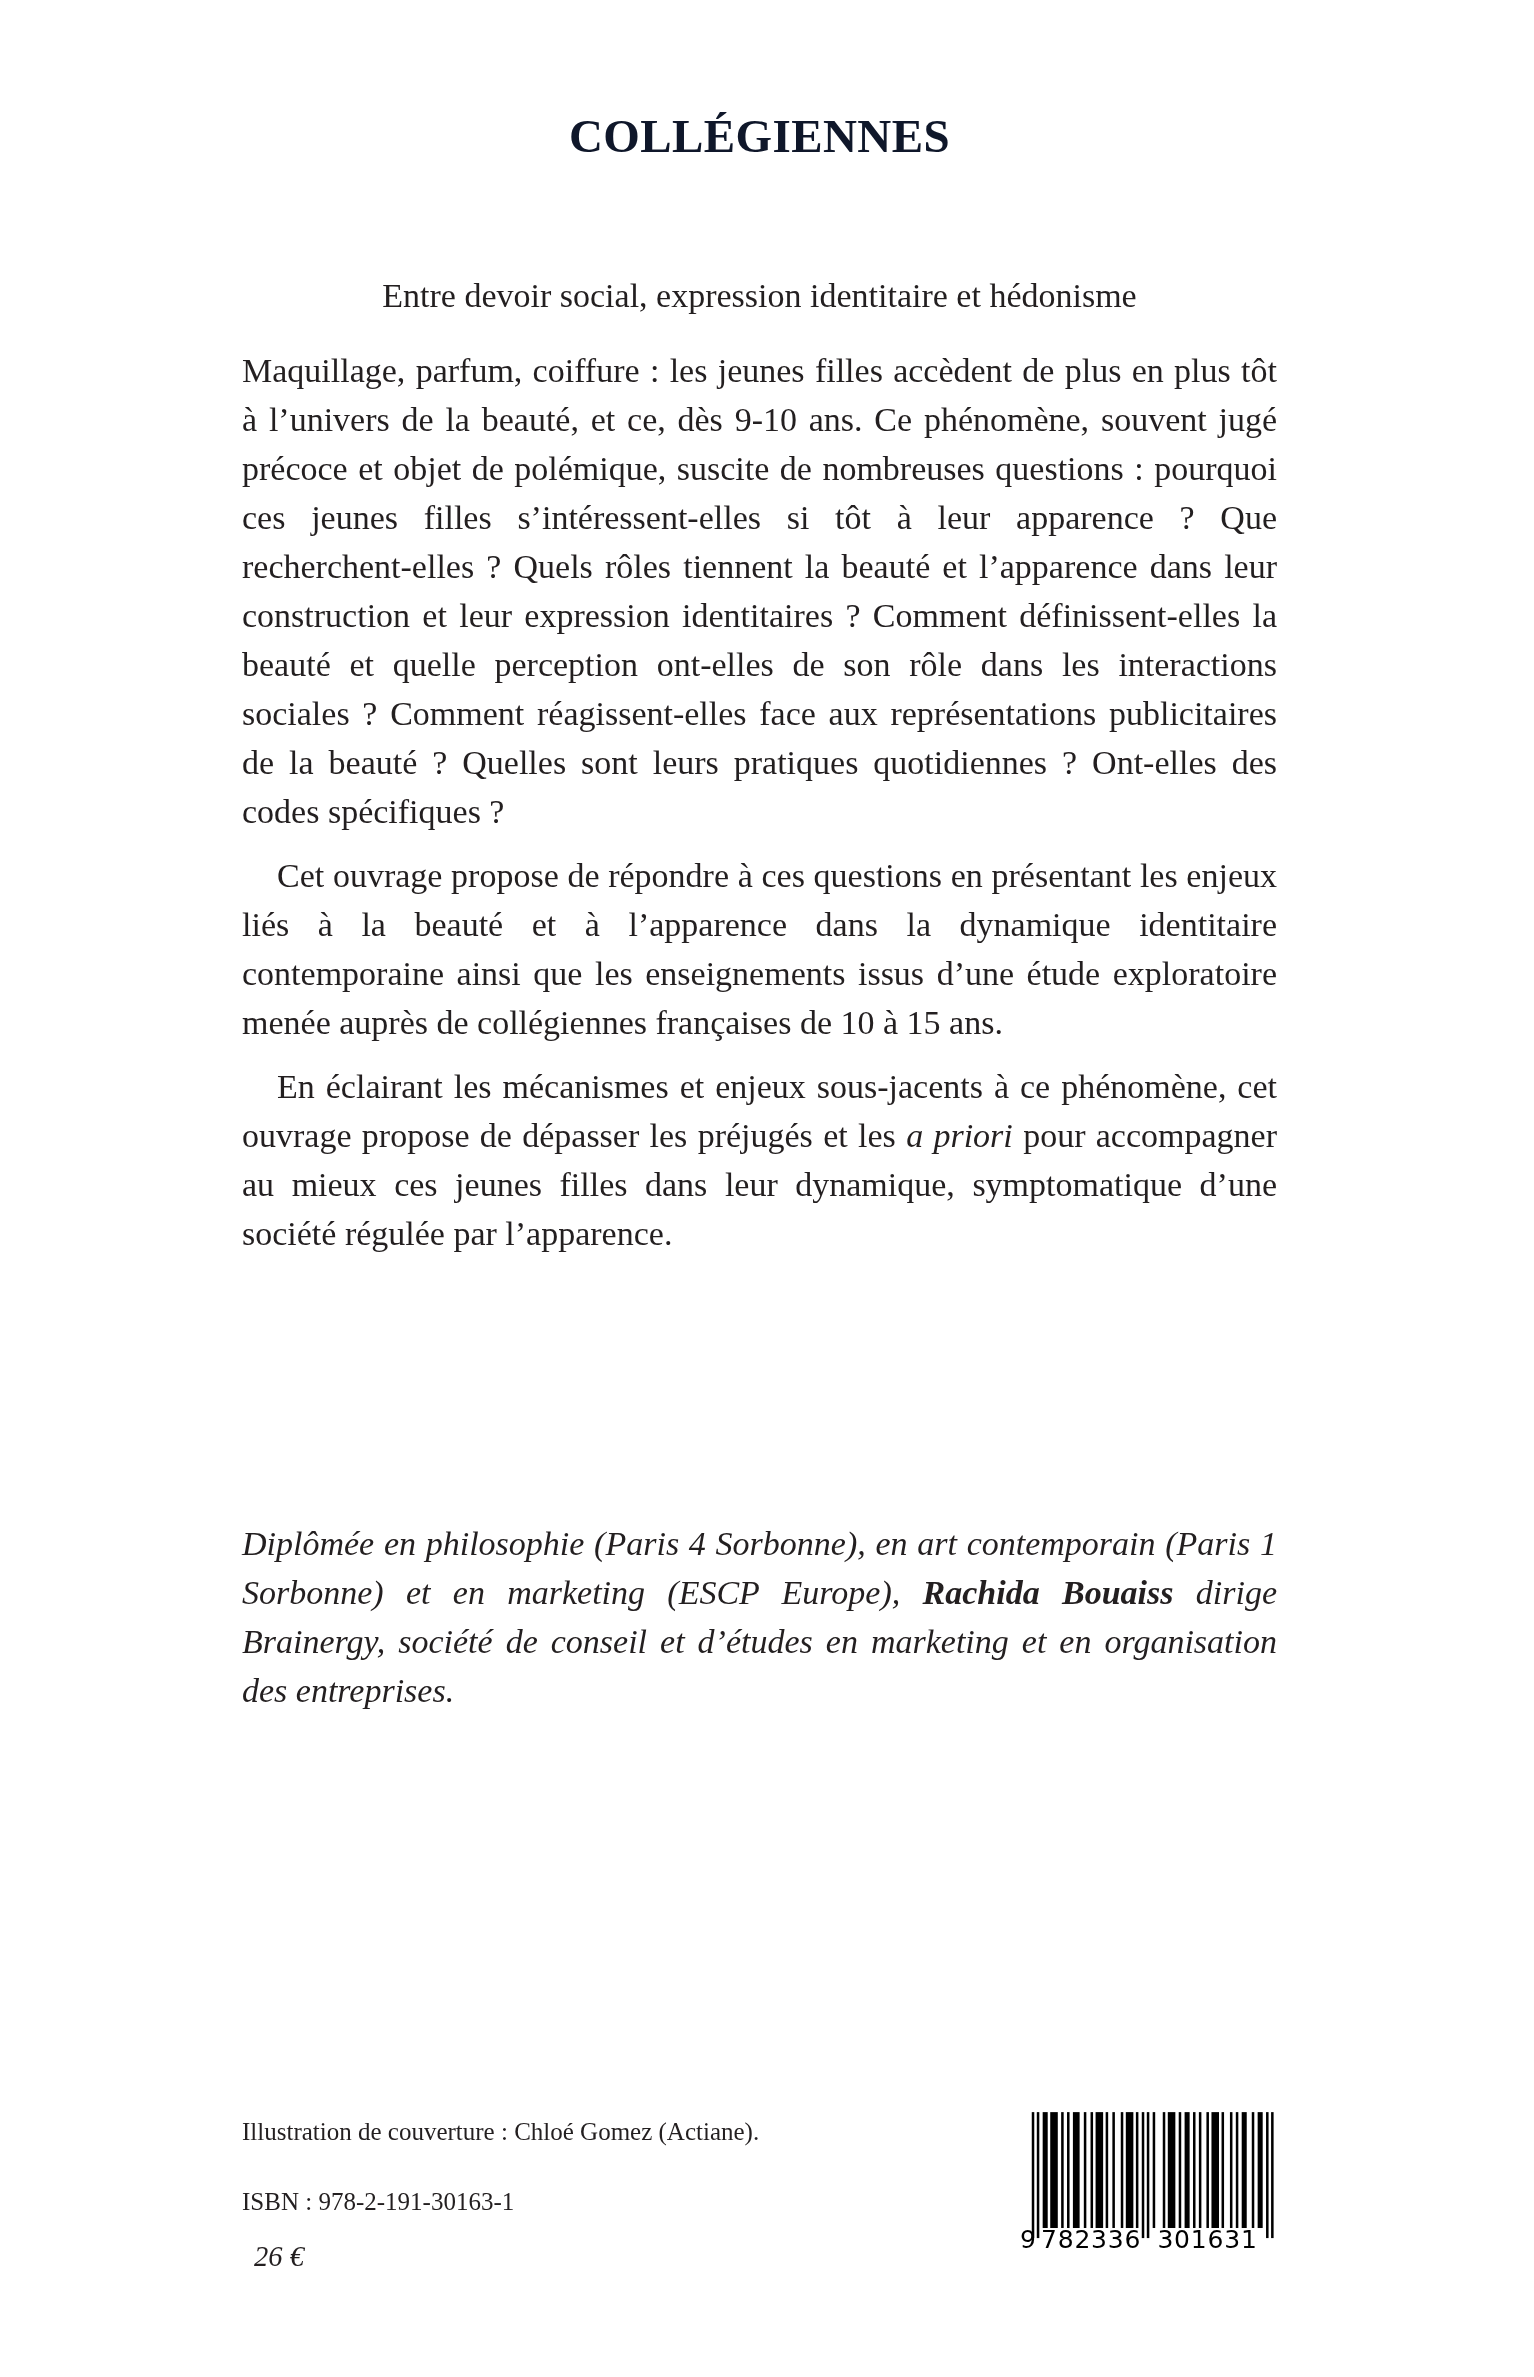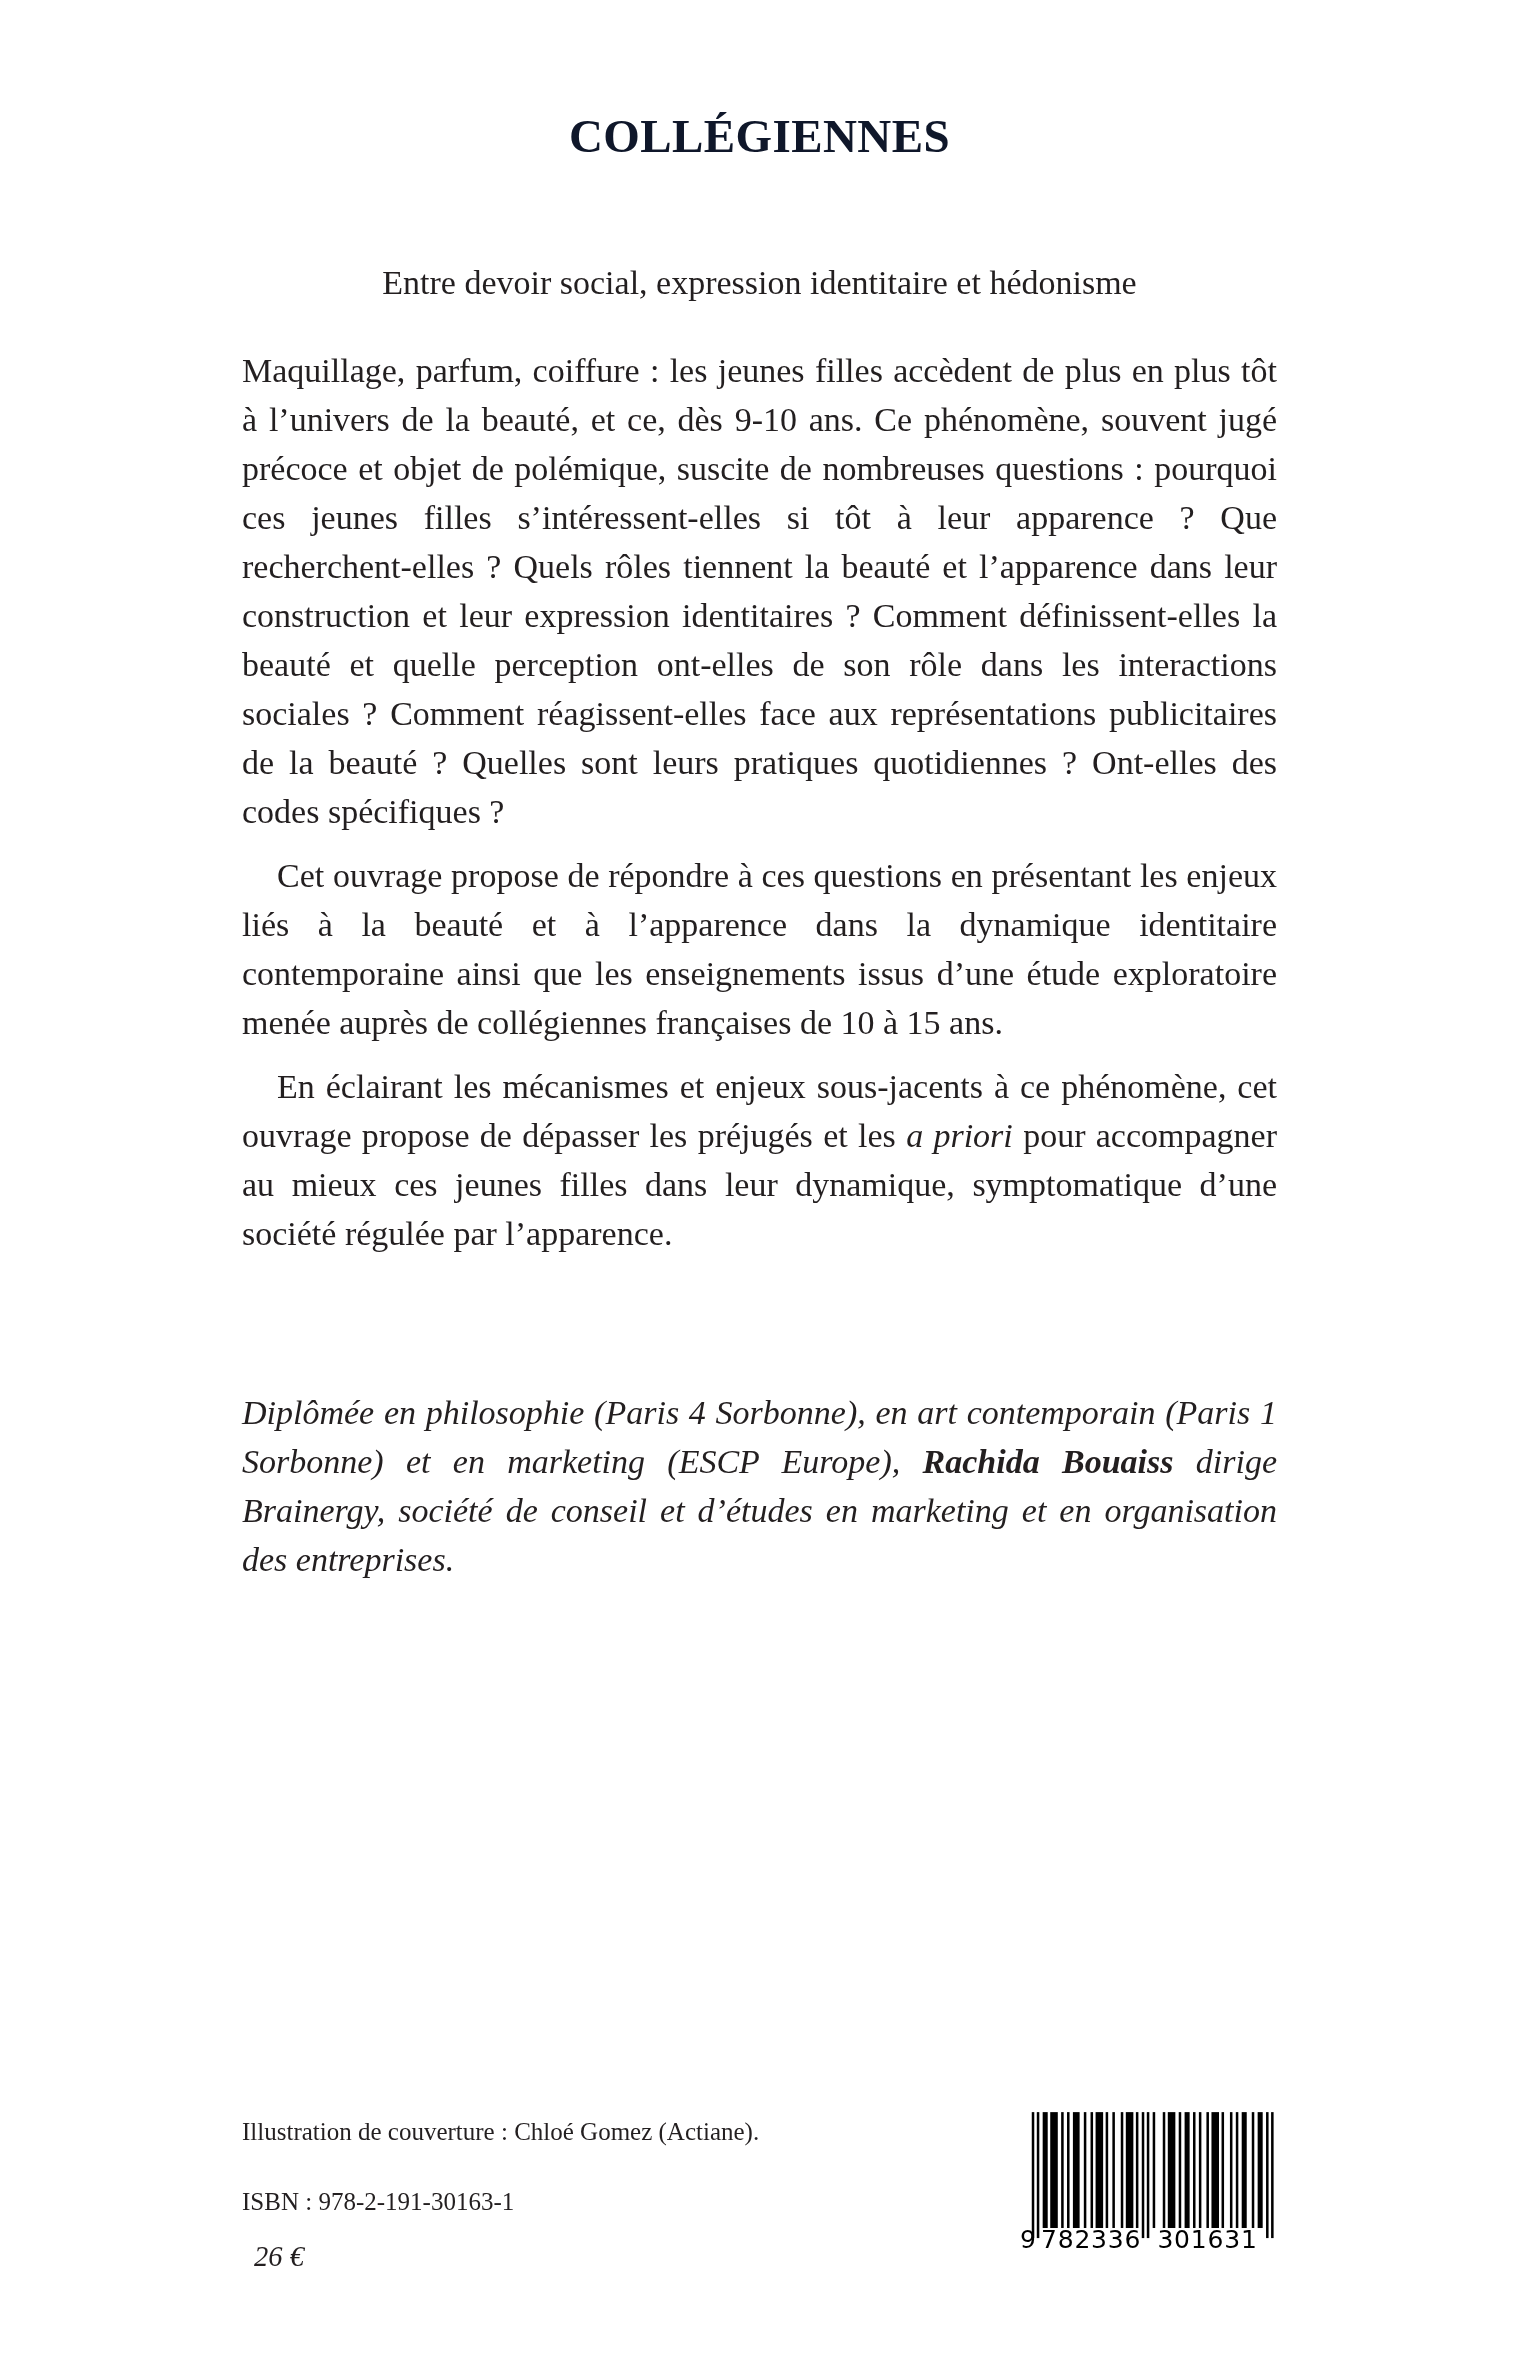--- a/index.html
+++ b/index.html
@@ -30,21 +30,21 @@
       margin: 0;
       position: absolute;
       left: 0;
       width: 1035px;
       top: 104px;
       letter-spacing: 0.4px;
     }
     .title span { display: block; }
     .subtitle {
       position: absolute;
-      top: 259px;
+      top: 272px;
       left: 0;
       width: 1035px;
       text-align: center;
       font-size: 34px;
       line-height: 47px;
       margin: 0;
     }
     .body {
       position: absolute;
       top: 346px;
@@ -56,21 +56,21 @@
       text-align-last: left;
     }
     .body p {
       margin: 0 0 15px 0;
     }
     .body p.indent {
       text-indent: 35px;
     }
     .bio {
       position: absolute;
-      top: 1388px;
+      top: 1519px;
       left: 0;
       width: 1035px;
       font-size: 34px;
       line-height: 49px;
       font-style: italic;
       text-align: justify;
       text-align-last: left;
       margin: 0;
     }
     .bio b { font-weight: bold; }

